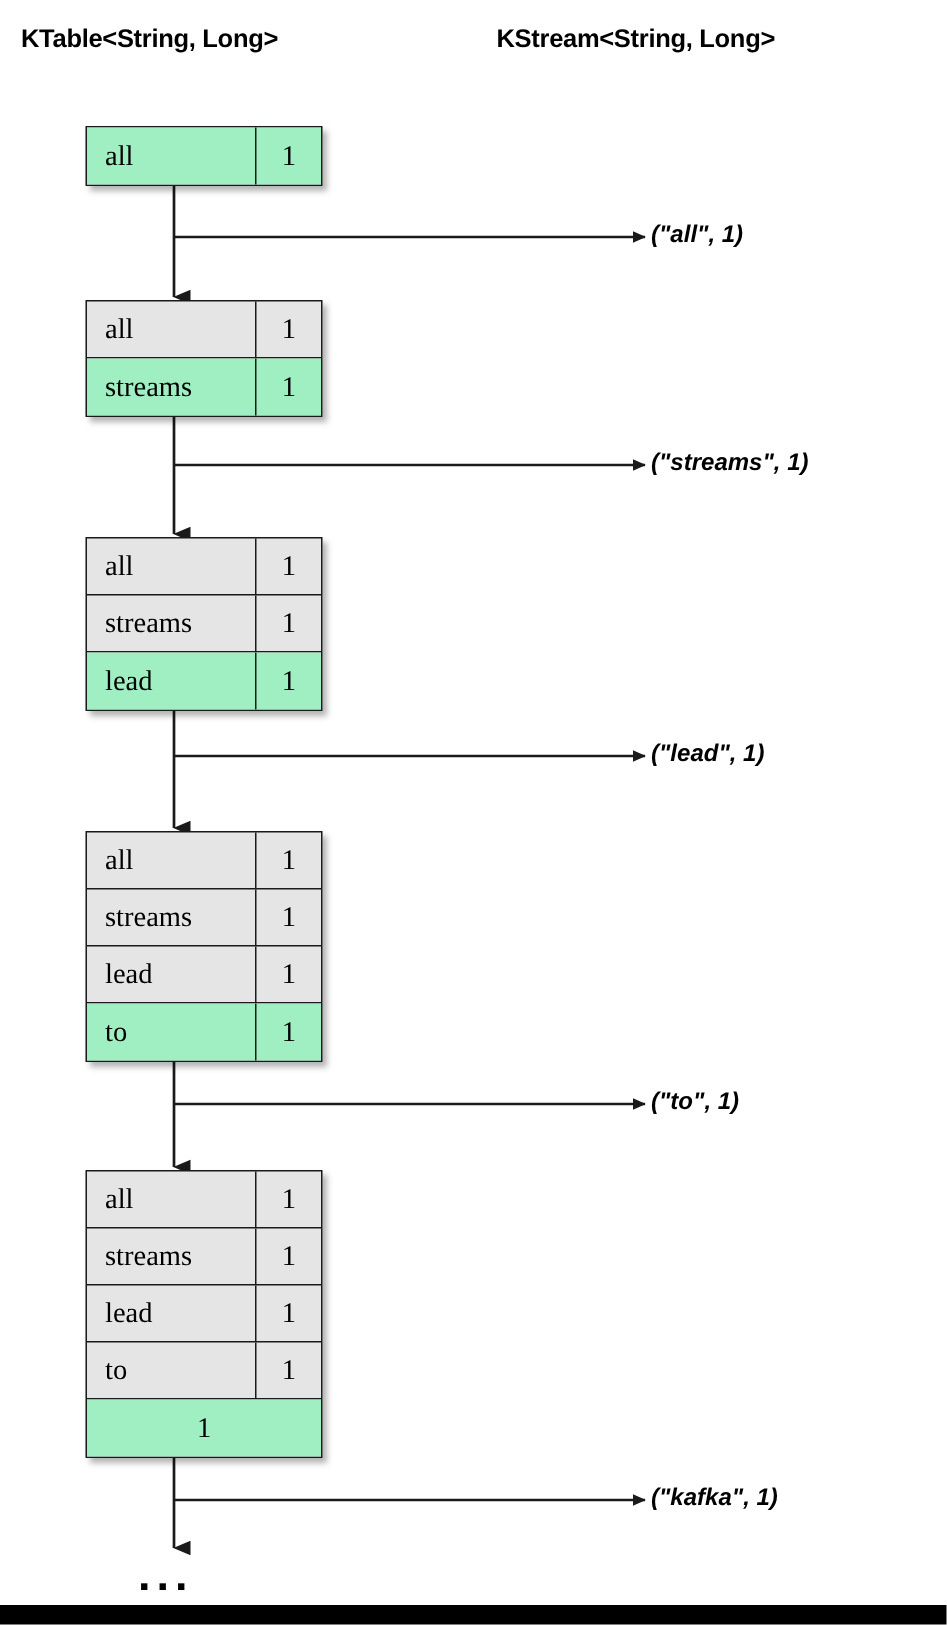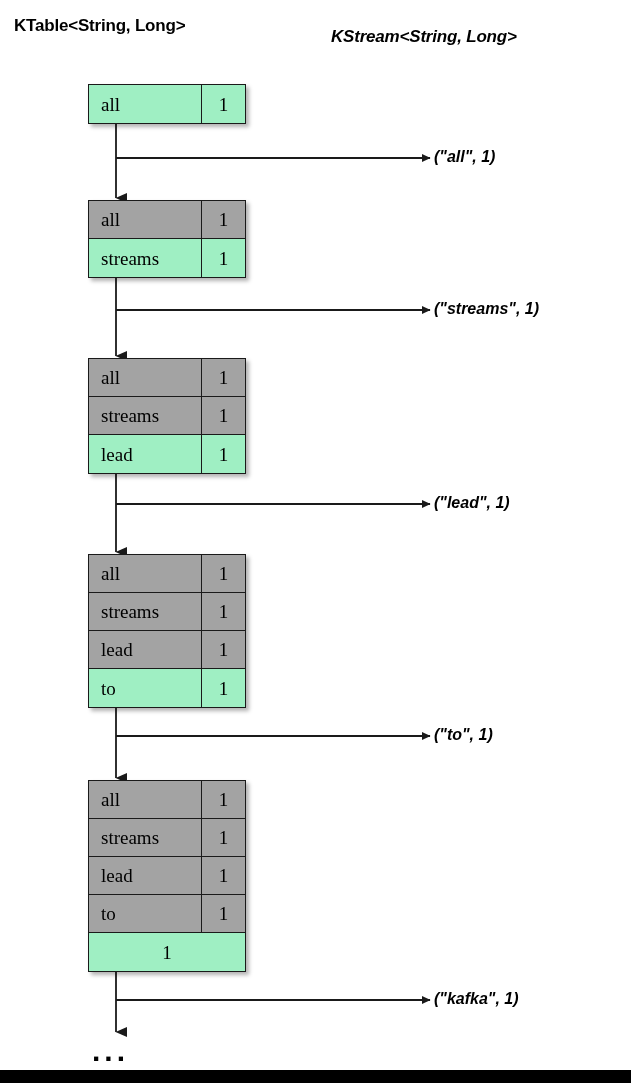--- a/index.html
+++ b/index.html
@@ -26,32 +26,31 @@
   .col-header {
     position: absolute;
     font-family: "Liberation Sans", sans-serif;
     font-weight: bold;
     font-size: 17px;
     color: #000000;
     white-space: nowrap;
     letter-spacing: -0.2px;
   }
   #hdr-ktable  { left: 14px;  top: 16px; }
-  #hdr-kstream { left: 331px; top: 27px; font-style: italic; }
+  #hdr-kstream { left: 331px; top: 16px; }
 
   
   .ktable {
     position: absolute;
     left: 57px;
     width: 158px;
     border: 1.6px solid #1a1a1a;
     box-sizing: border-box;
-    background: #a3a3a3;
+    background: #e5e5e5;
     box-shadow: 3px 3px 4px rgba(0,0,0,0.30);
-    margin-left: 31px;
   }
   .krow {
     display: flex;
     height: 38px;
     box-sizing: border-box;
     border-bottom: 1.6px solid #1a1a1a;
   }
   .krow:last-child { border-bottom: none; }
   .krow.hl { background: #9FEFC3; }
 

